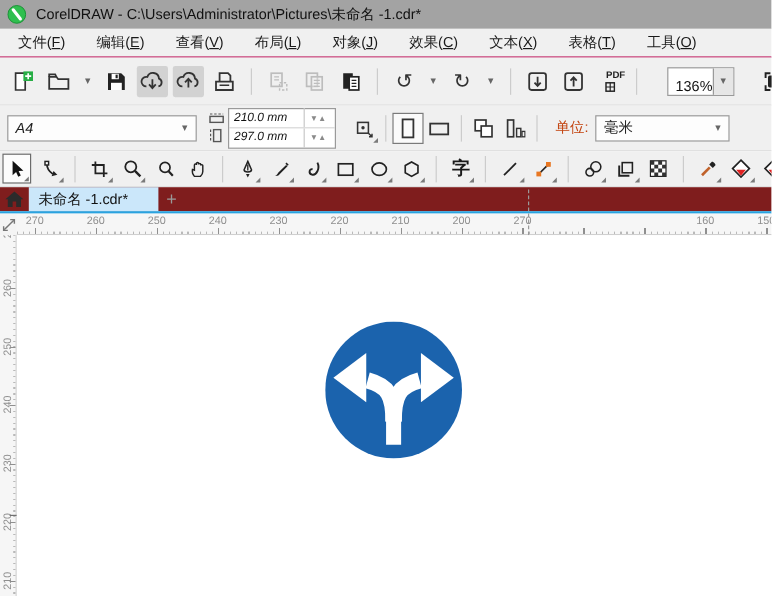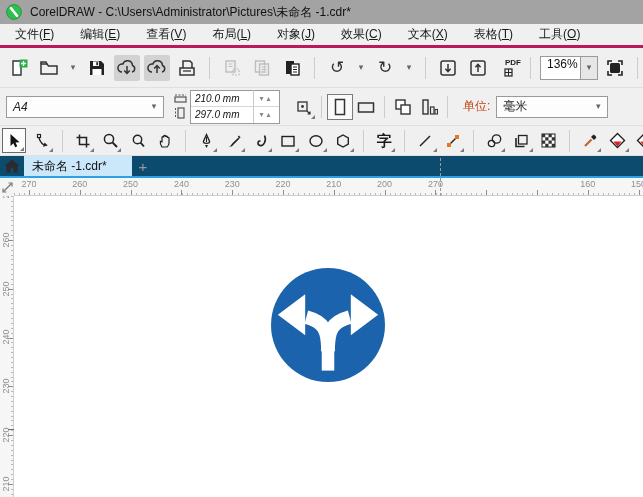--- a/index.html
+++ b/index.html
@@ -9,39 +9,39 @@
   #app { position:absolute; left:0; top:0; width:643px; height:497px; overflow:hidden; background:#fff; }
 
   
   .titlebar { position:absolute; left:0; top:0; width:643px; height:24px; background:#a3a3a3;
               display:flex; align-items:center; padding-left:6px; }
   .titlebar .app-icon { width:16px; height:16px; margin-right:8px; }
   .titlebar .title-text { font-size:12px; color:#111; white-space:nowrap; }
 
   
   .menubar { position:absolute; left:0; top:24px; width:643px; height:24px; background:#f0f0f0;
-             border-bottom:3px solid #be185d; display:flex; align-items:center; padding-left:2px; }
+             border-bottom:1px solid #be185d; display:flex; align-items:center; padding-left:2px; }
   .menu-item { padding:3px 13px; cursor:default; white-space:nowrap; color:#1a1a1a; }
   .menu-item u { text-decoration:underline; }
 
   
   .bar { position:absolute; left:0; width:643px; background:#f0f0f0; display:flex; align-items:center; }
   .tbtn { width:26px; height:26px; display:flex; align-items:center; justify-content:center;
           border-radius:2px; position:relative; flex:0 0 auto; }
   .tbtn.small { width:14px; }
   .tbtn.pressed { background:#d2d2d2; }
   .tbtn.disabled svg * { stroke:#bdbdbd !important; fill-opacity:.35; }
   .sep { width:1px; height:22px; background:#cccccc; margin:0 5px; flex:0 0 auto; }
   .chev { font-size:9px; color:#666; line-height:1; }
   svg.ic { display:block; }
 
   
   .toolbar { top:48px; height:40px; border-bottom:1px solid #e0e0e0; padding-left:6px; gap:4px; }
   .zoom-combo { width:84px; height:24px; background:#fff; border:1px solid #9a9a9a; display:flex;
-                align-items:flex-start; margin:0 0; }
+                align-items:flex-end; margin:0 16px; }
   .zoom-combo .val { flex:1; padding-left:6px; font-size:12px; color:#111; }
   .zoom-combo .drop { width:17px; height:100%; background:#e6e6e6; border-left:1px solid #9a9a9a;
                       display:flex; align-items:center; justify-content:center; }
 
   
   .propbar { top:88px; height:38px; border-bottom:1px solid #e0e0e0; padding-left:6px; }
   .combo { height:22px; background:#fdfdfd; border:1px solid #9a9a9a; display:flex; align-items:center; }
   .combo .val { flex:1; padding-left:6px; white-space:nowrap; }
   .combo .drop { width:18px; text-align:center; }
   .size-icons { display:flex; flex-direction:column; justify-content:center; gap:4px; margin:0 3px 0 10px; }
@@ -56,21 +56,21 @@
 
   
   .toolbox { top:126px; height:30px; border-bottom:1px solid #e0e0e0; padding-left:2px; gap:3px; }
   .tool { width:25px; height:25px; display:flex; align-items:center; justify-content:center; position:relative; }
   .tool.sel { border:1px solid #6b6b6b; background:#fcfcfc; }
   .tool .fly { position:absolute; right:1px; bottom:1px; width:0; height:0;
                border-left:4px solid transparent; border-bottom:4px solid #7a7a7a; }
   .text-glyph { font-weight:bold; font-size:15px; color:#1a1a1a; line-height:1; }
 
   
-  .tabbar { top:156px; height:20px; background:#0c4a6e; display:flex; align-items:stretch; }
+  .tabbar { top:156px; height:20px; background:#7f1d1d; display:flex; align-items:stretch; }
   .home-btn { width:24px; display:flex; align-items:center; justify-content:center; }
   .doc-tab { width:108px; background:#cbe7fa; display:flex; align-items:center; padding-left:8px;
              font-size:12px; color:#111; white-space:nowrap; overflow:hidden; }
   .newtab-btn { width:22px; display:flex; align-items:center; justify-content:center;
                 color:#9a9a9a; font-size:15px; }
   .accent-line { position:absolute; left:0; top:176px; width:643px; height:2px; background:#2aa3e0; }
 
   
   .ruler-corner { position:absolute; left:0; top:178px; width:14px; height:18px; background:#f4f4f4;
                   display:flex; align-items:center; justify-content:center; }

